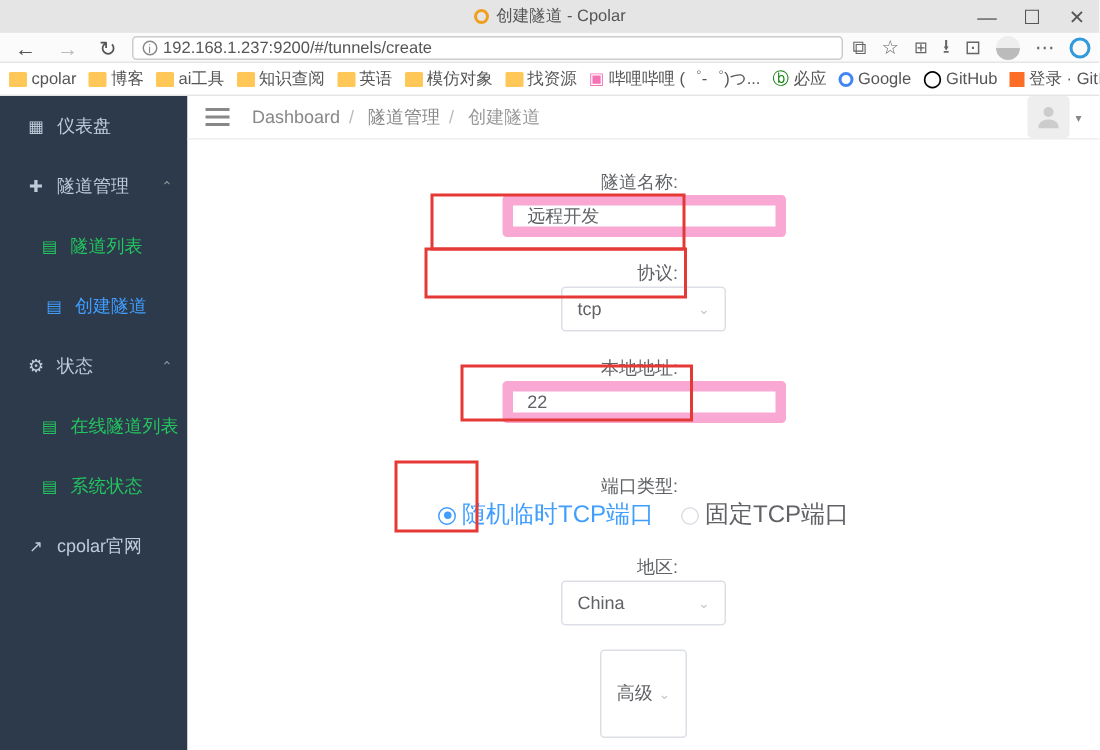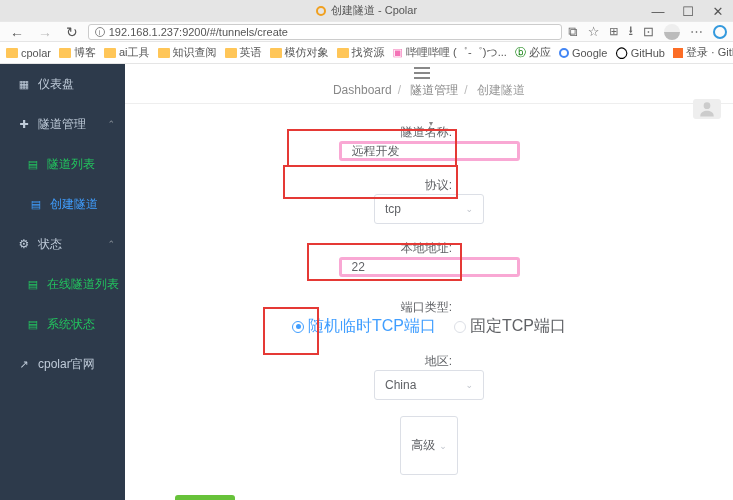--- a/index.html
+++ b/index.html
@@ -35,34 +35,34 @@
 .side-item.child.active { color: #409eff; }
 .side-item.child:not(.active) { color: #22c55e; padding-left: 27px; }
 .si-ic { width: 12px; height: 12px; display: inline-flex; align-items: center; justify-content: center; }
 .grid-ic::before { content: "▦"; font-size: 11px; }
 .plus-ic::before { content: "✚"; font-size: 11px; }
 .gear-ic::before { content: "⚙"; font-size: 12px; }
 .ext-ic::before { content: "↗"; font-size: 11px; }
 .table-ic::before { content: "▤"; font-size: 11px; }
 
 .main { flex: 1; background: #fff; display: flex; flex-direction: column; }
-.topbar { height: 40px; display: flex; align-items: center; padding: 0 12px; border-bottom: 1px solid #eee; flex-direction: column; }
+.topbar { height: 40px; display: flex; align-items: center; padding: 0 12px; border-bottom: 1px solid #eee; }
 .hamburger { width: 16px; margin-right: 15px; }
 .hamburger div { height: 2px; background: #888; margin: 3px 0; }
 .crumbs { font-size: 12px; color: #888; }
 .crumbs .sep { margin: 0 6px; color: #bbb; }
 .crumbs .cur { color: #999; }
 .avatar { margin-left: auto; width: 28px; height: 28px; background: #eee; border-radius: 3px; display: flex; align-items: center; justify-content: center; }
 .avatar svg { width: 20px; height: 20px; fill: #ccc; }
 .av-caret { font-size: 8px; color: #888; margin-left: 4px; }
 
 .form-area { padding: 20px 30px; }
 .form-row { display: flex; align-items: center; margin-bottom: 16px; flex-direction: column; }
 .form-label { width: 70px; text-align: right; padding-right: 12px; font-size: 12px; color: #606266; }
-.form-input { height: 30px; border: 3px solid #f9a8d4; border-radius: 3px; padding: 0 10px; font-size: 12px; color: #606266; }
+.form-input { height: 30px; border: 7px solid #f9a8d4; border-radius: 3px; padding: 0 10px; font-size: 12px; color: #606266; }
 .form-input.full { flex: 1; }
 .form-select { width: 110px; height: 30px; border: 1px solid #dcdfe6; border-radius: 3px; padding: 0 10px; font-size: 12px; color: #606266; display: flex; align-items: center; justify-content: space-between; }
 .sel-caret { font-size: 9px; color: #c0c4cc; }
 .radio-group { display: flex; gap: 18px; align-items: center; font-size: 16px; }
 .radio { display: flex; align-items: center; gap: 4px; }
 .radio-dot { width: 12px; height: 12px; border-radius: 50%; border: 1px solid #dcdfe6; display: flex; align-items: center; justify-content: center; }
 .radio.checked .radio-dot { border-color: #409eff; }
 .radio.checked .radio-dot::after { content: ""; width: 5px; height: 5px; background: #409eff; border-radius: 50%; }
 .radio.checked span { color: #409eff; }
 .radio:not(.checked) span { color: #606266; }
@@ -231,21 +231,21 @@
         <div class="form-label">协议:</div>
         <div class="form-select">
             <span>tcp</span>
             <span class="sel-caret">⌄</span>
           </div>
       </div>
       <div class="form-row">
         <div class="form-label">本地地址:</div>
         <input class="form-input full" value="22" style="">
       </div>
-      <div class="form-row" style="margin-top:22px">
+      <div class="form-row" style="margin-top:34px">
         <div class="form-label">端口类型:</div>
         <div class="radio-group">
           <label class="radio checked">
               <span class="radio-dot"></span>
               <span>随机临时TCP端口</span>
             </label>
           <label class="radio">
               <span class="radio-dot"></span>
               <span>固定TCP端口</span>
             </label>

